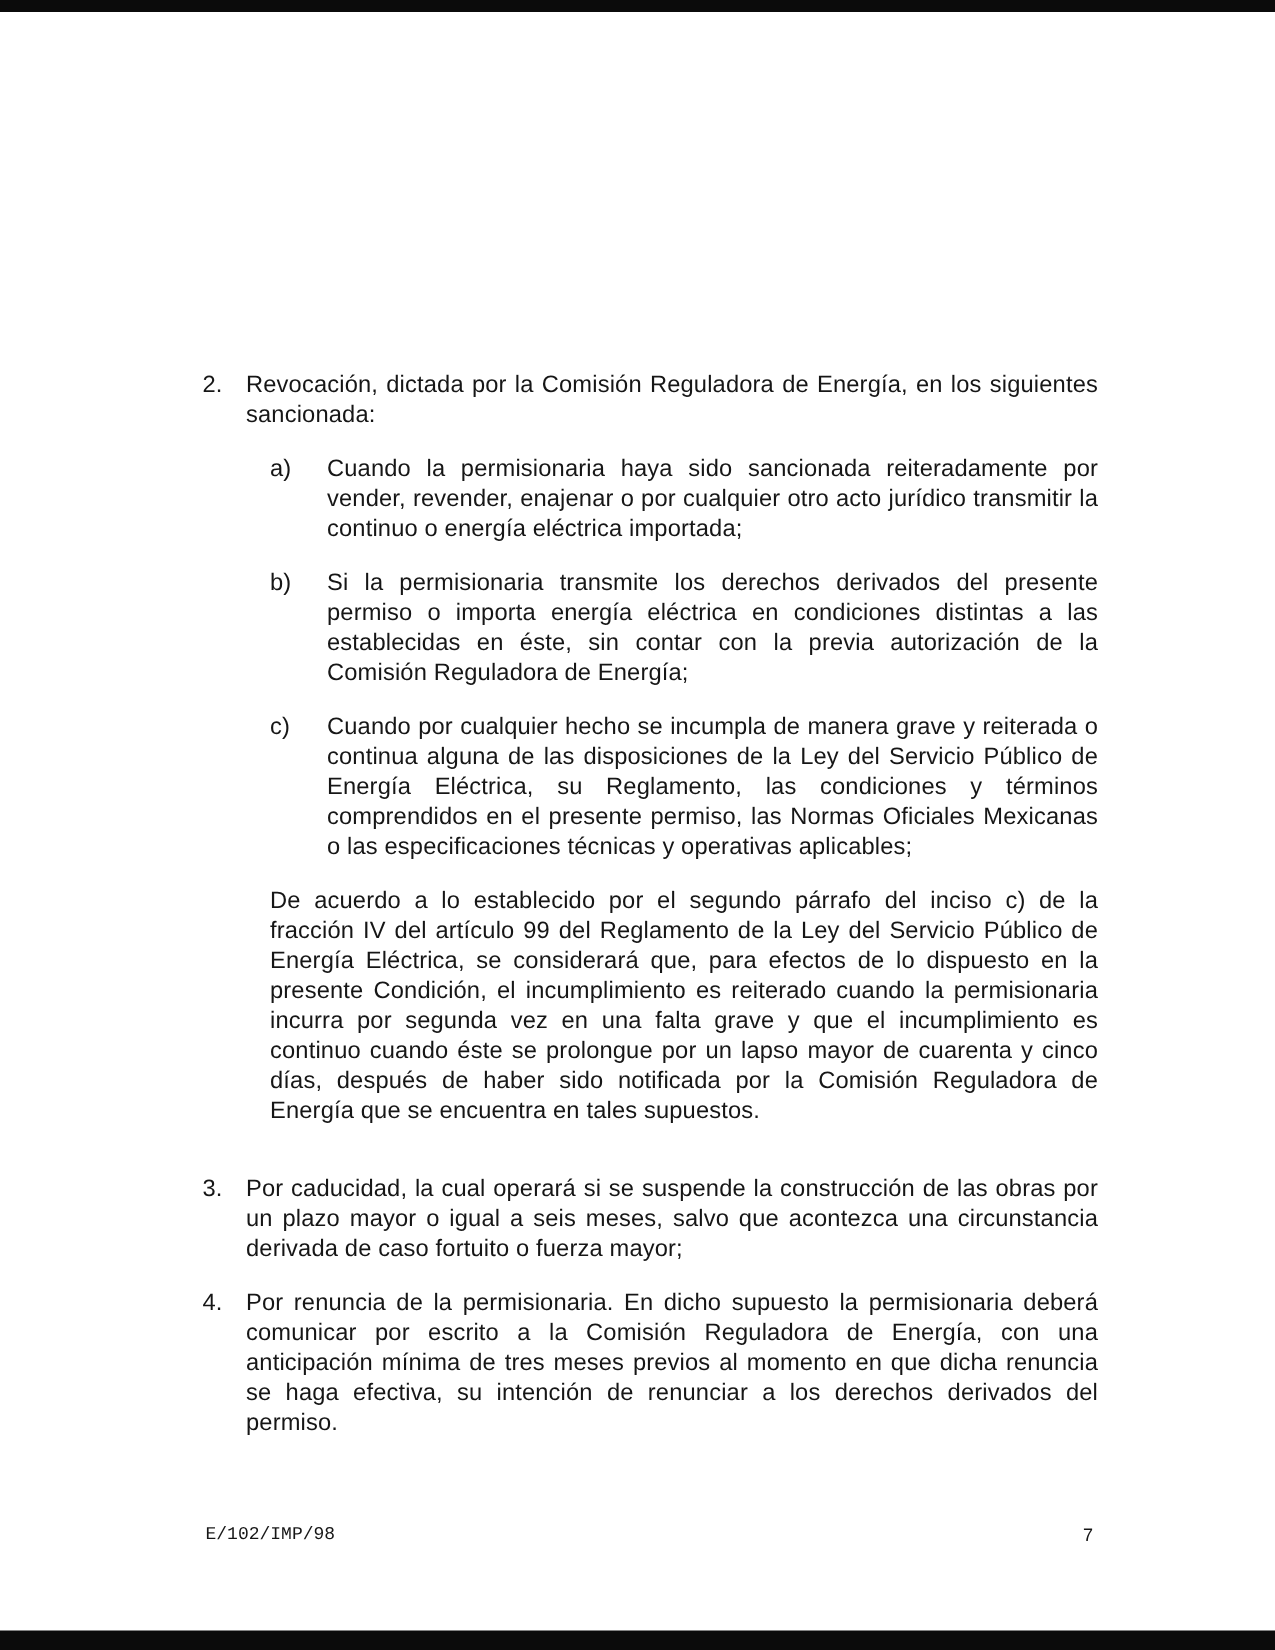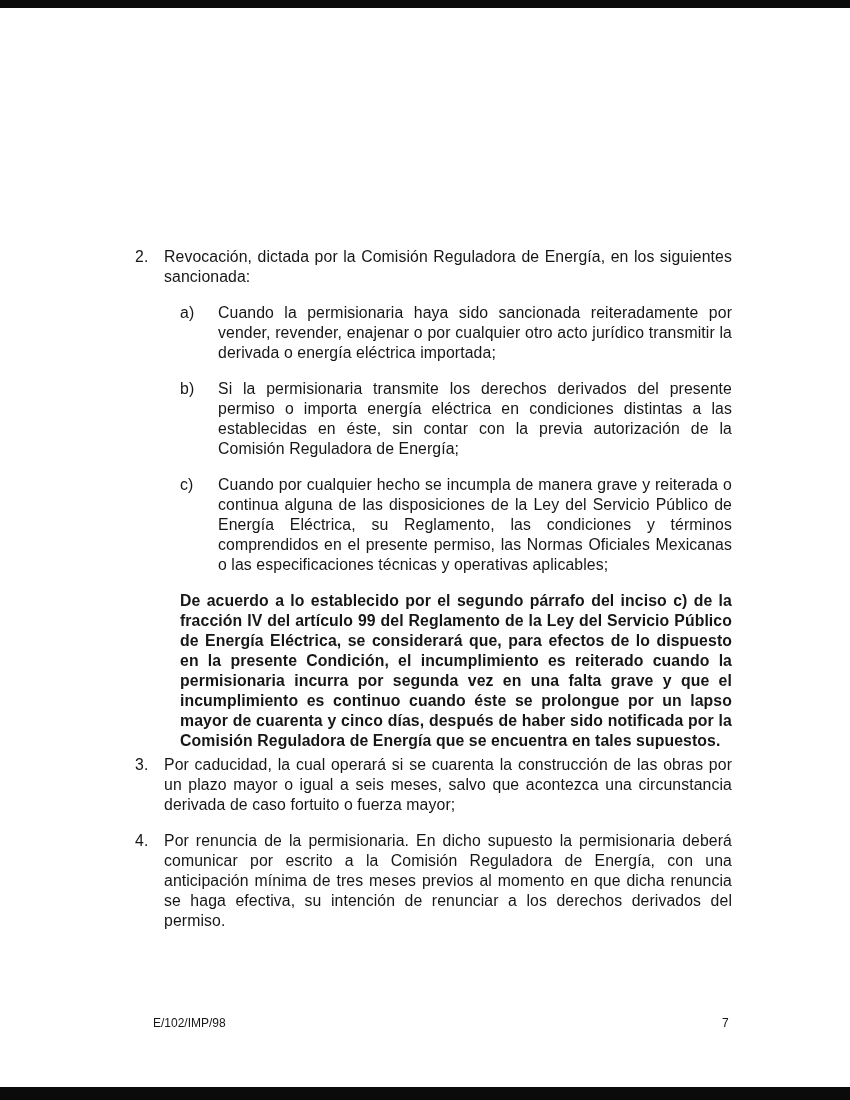--- a/index.html
+++ b/index.html
@@ -55,36 +55,36 @@
   .sub-letter {
     width: 38px;
     flex: 0 0 38px;
   }
   .sub-text {
     flex: 1;
     text-align: justify;
   }
   .note-paragraph {
     margin-left: 45px;
-    margin-bottom: 4px;
+    margin-bottom: 32px;
     text-align: justify;
-    font-weight: bold;
   }
   .footer {
     position: absolute;
     left: 135px;
     top: 1016px;
     width: 597px;
     font-size: 12px;
     line-height: 15px;
   }
   .doc-code {
     position: absolute;
-    left: 18px;
+    left: 2px;
     top: 0;
+    font-family: Liberation Mono, monospace;
   }
   .page-number {
     position: absolute;
     left: 587px;
     top: 0;
   }
 </style>
 </head>
 <body>
 
@@ -94,38 +94,38 @@
 
   <div class="content">
 
     <div class="item">
       <div class="item-number">2.</div>
       <div class="item-text">Revocación, dictada por la Comisión Reguladora de Energía, en los siguientes sancionada:</div>
     </div>
 
     <div class="sub-item">
       <div class="sub-letter">a)</div>
-      <div class="sub-text">Cuando la permisionaria haya sido sancionada reiteradamente por vender, revender, enajenar o por cualquier otro acto jurídico transmitir la derivada o energía eléctrica importada;</div>
+      <div class="sub-text">Cuando la permisionaria haya sido sancionada reiteradamente por vender, revender, enajenar o por cualquier otro acto jurídico transmitir la continuo o energía eléctrica importada;</div>
     </div>
 
     <div class="sub-item">
       <div class="sub-letter">b)</div>
       <div class="sub-text">Si la permisionaria transmite los derechos derivados del presente permiso o importa energía eléctrica en condiciones distintas a las establecidas en éste, sin contar con la previa autorización de la Comisión Reguladora de Energía;</div>
     </div>
 
     <div class="sub-item">
       <div class="sub-letter">c)</div>
       <div class="sub-text">Cuando por cualquier hecho se incumpla de manera grave y reiterada o continua alguna de las disposiciones de la Ley del Servicio Público de Energía Eléctrica, su Reglamento, las condiciones y términos comprendidos en el presente permiso, las Normas Oficiales Mexicanas o las especificaciones técnicas y operativas aplicables;</div>
     </div>
 
     <div class="note-paragraph">De acuerdo a lo establecido por el segundo párrafo del inciso c) de la fracción IV del artículo 99 del Reglamento de la Ley del Servicio Público de Energía Eléctrica, se considerará que, para efectos de lo dispuesto en la presente Condición, el incumplimiento es reiterado cuando la permisionaria incurra por segunda vez en una falta grave y que el incumplimiento es continuo cuando éste se prolongue por un lapso mayor de cuarenta y cinco días, después de haber sido notificada por la Comisión Reguladora de Energía que se encuentra en tales supuestos.</div>
 
     <div class="item">
       <div class="item-number">3.</div>
-      <div class="item-text">Por caducidad, la cual operará si se cuarenta la construcción de las obras por un plazo mayor o igual a seis meses, salvo que acontezca una circunstancia derivada de caso fortuito o fuerza mayor;</div>
+      <div class="item-text">Por caducidad, la cual operará si se suspende la construcción de las obras por un plazo mayor o igual a seis meses, salvo que acontezca una circunstancia derivada de caso fortuito o fuerza mayor;</div>
     </div>
 
     <div class="item">
       <div class="item-number">4.</div>
       <div class="item-text">Por renuncia de la permisionaria. En dicho supuesto la permisionaria deberá comunicar por escrito a la Comisión Reguladora de Energía, con una anticipación mínima de tres meses previos al momento en que dicha renuncia se haga efectiva, su intención de renunciar a los derechos derivados del permiso.</div>
     </div>
 
   </div>
 
   <div class="footer">

